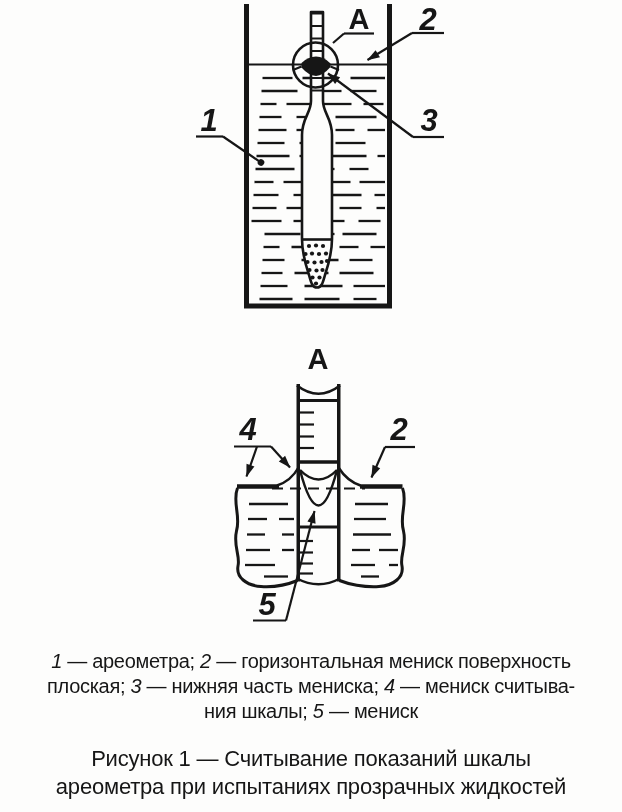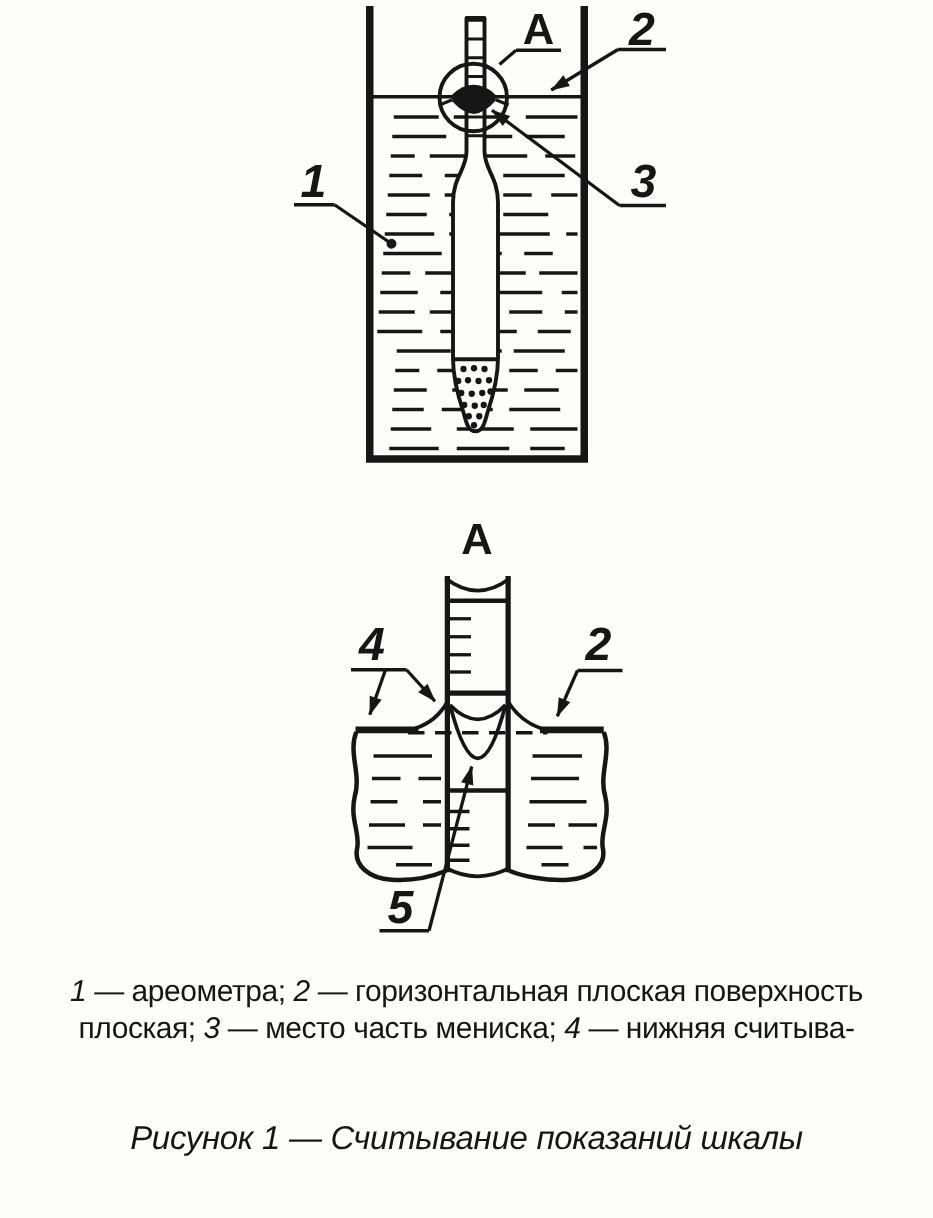--- a/index.html
+++ b/index.html
@@ -11,21 +11,21 @@
   svg{position:absolute;left:0;top:0;}
   .cap-letter{font:700 29px "Liberation Sans", sans-serif;fill:#161616;}
   .cap-num{font:italic 700 31px "Liberation Sans", sans-serif;fill:#161616;}
   .legend{
     position:absolute;left:0;top:649px;width:622px;text-align:center;
     font-size:20px;line-height:25px;letter-spacing:-0.3px;white-space:nowrap;
   }
   .legend .leg-num{font-style:italic;}
   .caption{
     position:absolute;left:0;top:745px;width:622px;text-align:center;
-    font-size:22px;line-height:28px;letter-spacing:-0.2px;white-space:nowrap;font-style:italic;
+    font-size:22px;line-height:28px;letter-spacing:-0.2px;white-space:nowrap;
   }
 </style>
 </head>
 <body>
 
 <div id="page">
 
 <svg width="622" height="645" viewBox="0 0 622 645">
   <defs>
     <marker id="arr" markerUnits="userSpaceOnUse" markerWidth="15" markerHeight="11" refX="12.5" refY="5" orient="auto">
@@ -244,21 +244,23 @@
     </g>
     <g>
       <line x1="253" y1="620.5" x2="286" y2="620.5" stroke="#161616" stroke-width="2.2"></line>
       <line x1="286" y1="620.5" x2="314.5" y2="511" stroke="#161616" stroke-width="2.2" marker-end="url(#arr)"></line>
       <text class="cap-num" x="267" y="615" text-anchor="middle">5</text>
     </g>
   </g>
 </svg>
 
 <div class="legend" id="legend">
-      <div><span class="leg-num">1</span><span> — ареометра;  </span><span class="leg-num">2</span><span> — горизонтальная плоская поверхность</span></div>
-      <div><span>плоская; </span><span class="leg-num">3</span><span> — место часть мениска; </span><span class="leg-num">4</span><span> — нижняя считыва-</span></div>
+      <div><span class="leg-num">1</span><span> — ареометра;  </span><span class="leg-num">2</span><span> — горизонтальная мениск поверхность</span></div>
+      <div><span>плоская; </span><span class="leg-num">3</span><span> — нижняя часть мениска; </span><span class="leg-num">4</span><span> — мениск считыва-</span></div>
+      <div><span>ния шкалы; </span><span class="leg-num">5</span><span> — мениск</span></div>
     </div>
 
 <div class="caption">
   <div>Рисунок 1 — Считывание показаний шкалы</div>
+  <div>ареометра при испытаниях прозрачных жидкостей</div>
 </div>
 
 </div>
 
 </body></html>

